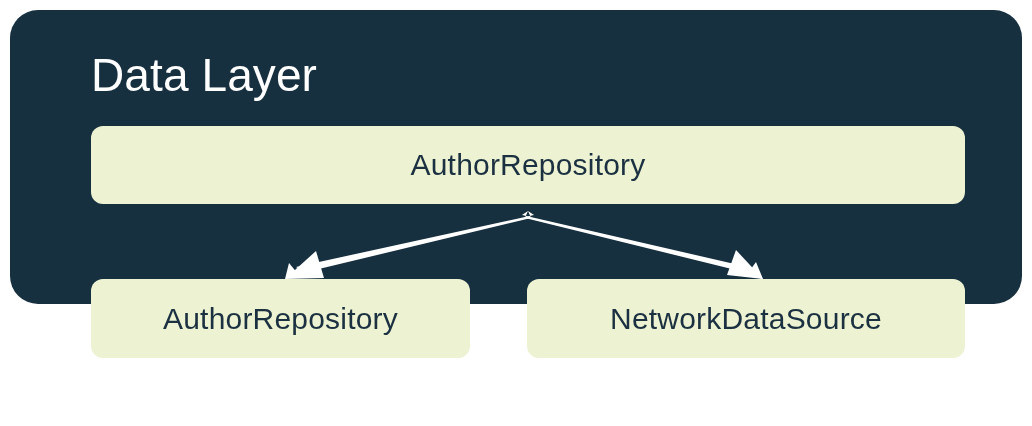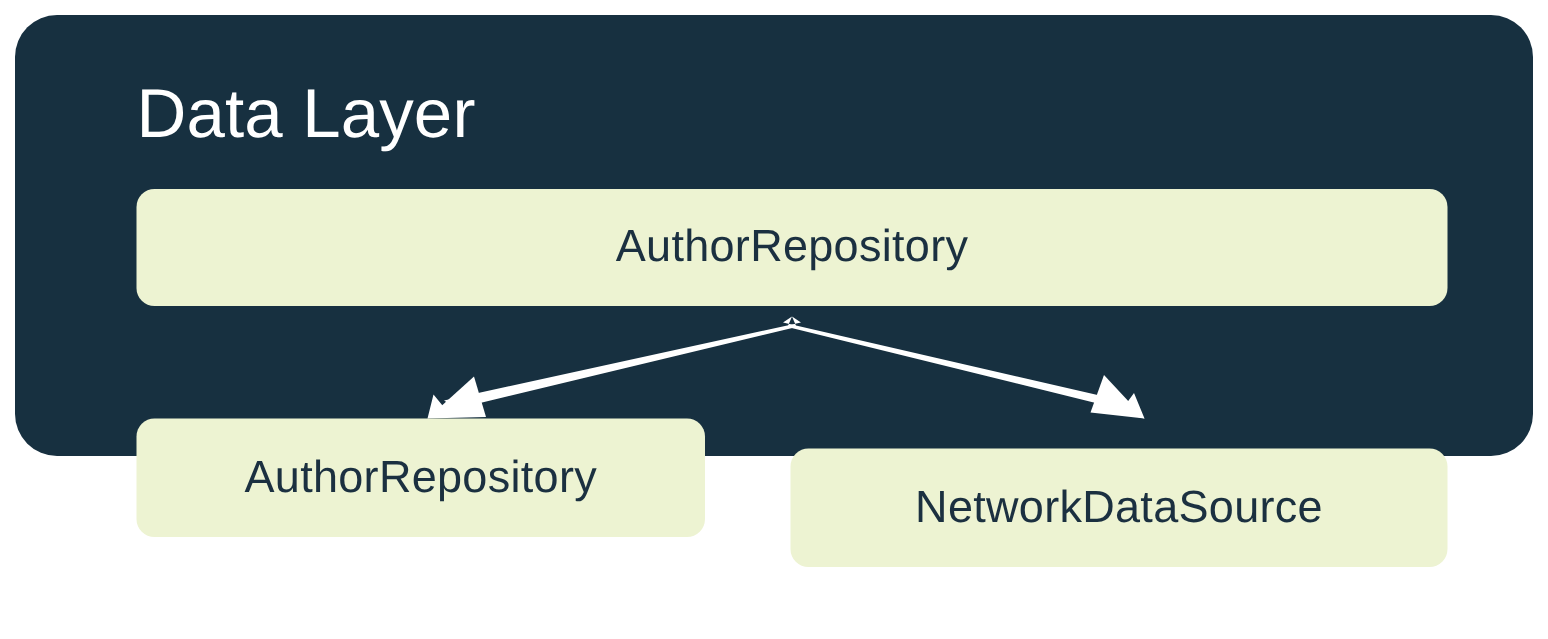--- a/index.html
+++ b/index.html
@@ -67,21 +67,20 @@
     left: 81px;
     top: 269px;
     width: 379px;
     height: 79px;
   }
   #node-network-data-source {
     left: 517px;
     top: 269px;
     width: 438px;
     height: 79px;
-    margin-top: 20px;
   }
   #arrows-svg {
     position: absolute;
     left: 0;
     top: 0;
     width: 1012px;
     height: 402px;
     overflow: visible;
     pointer-events: none;
   }

